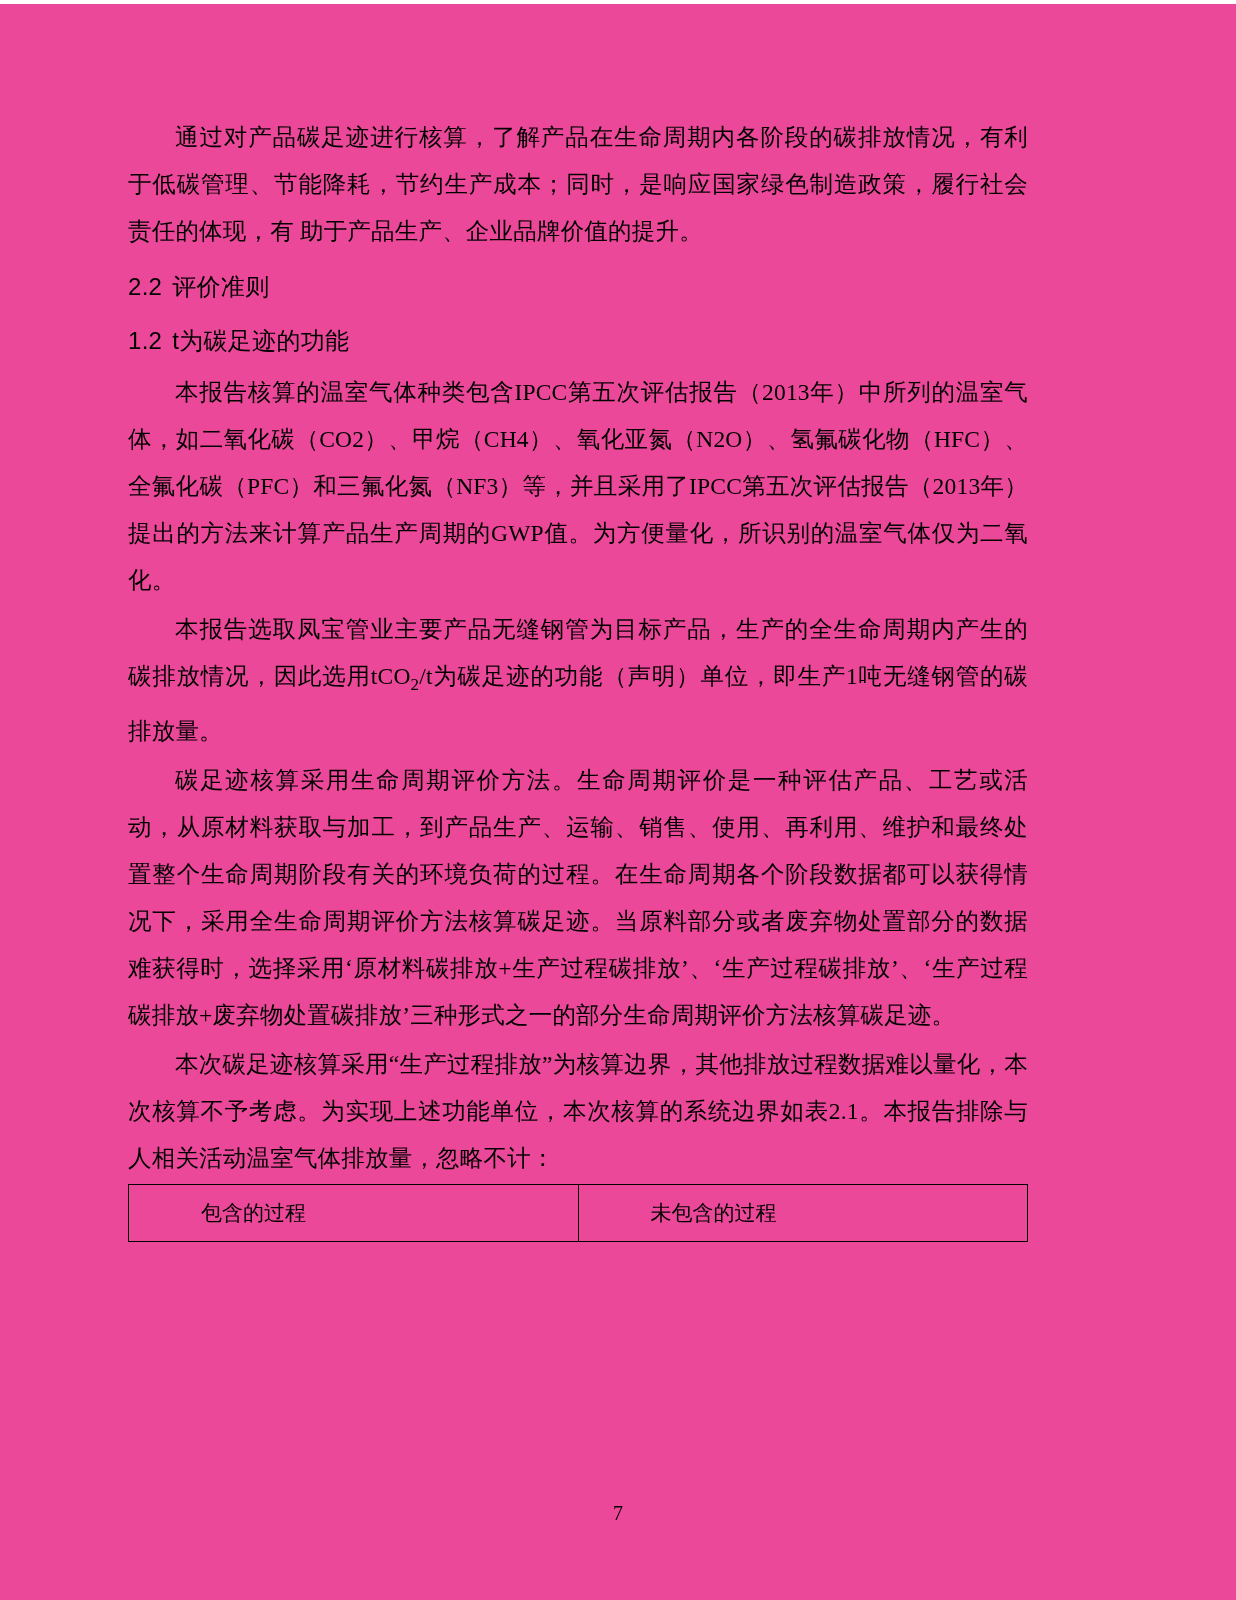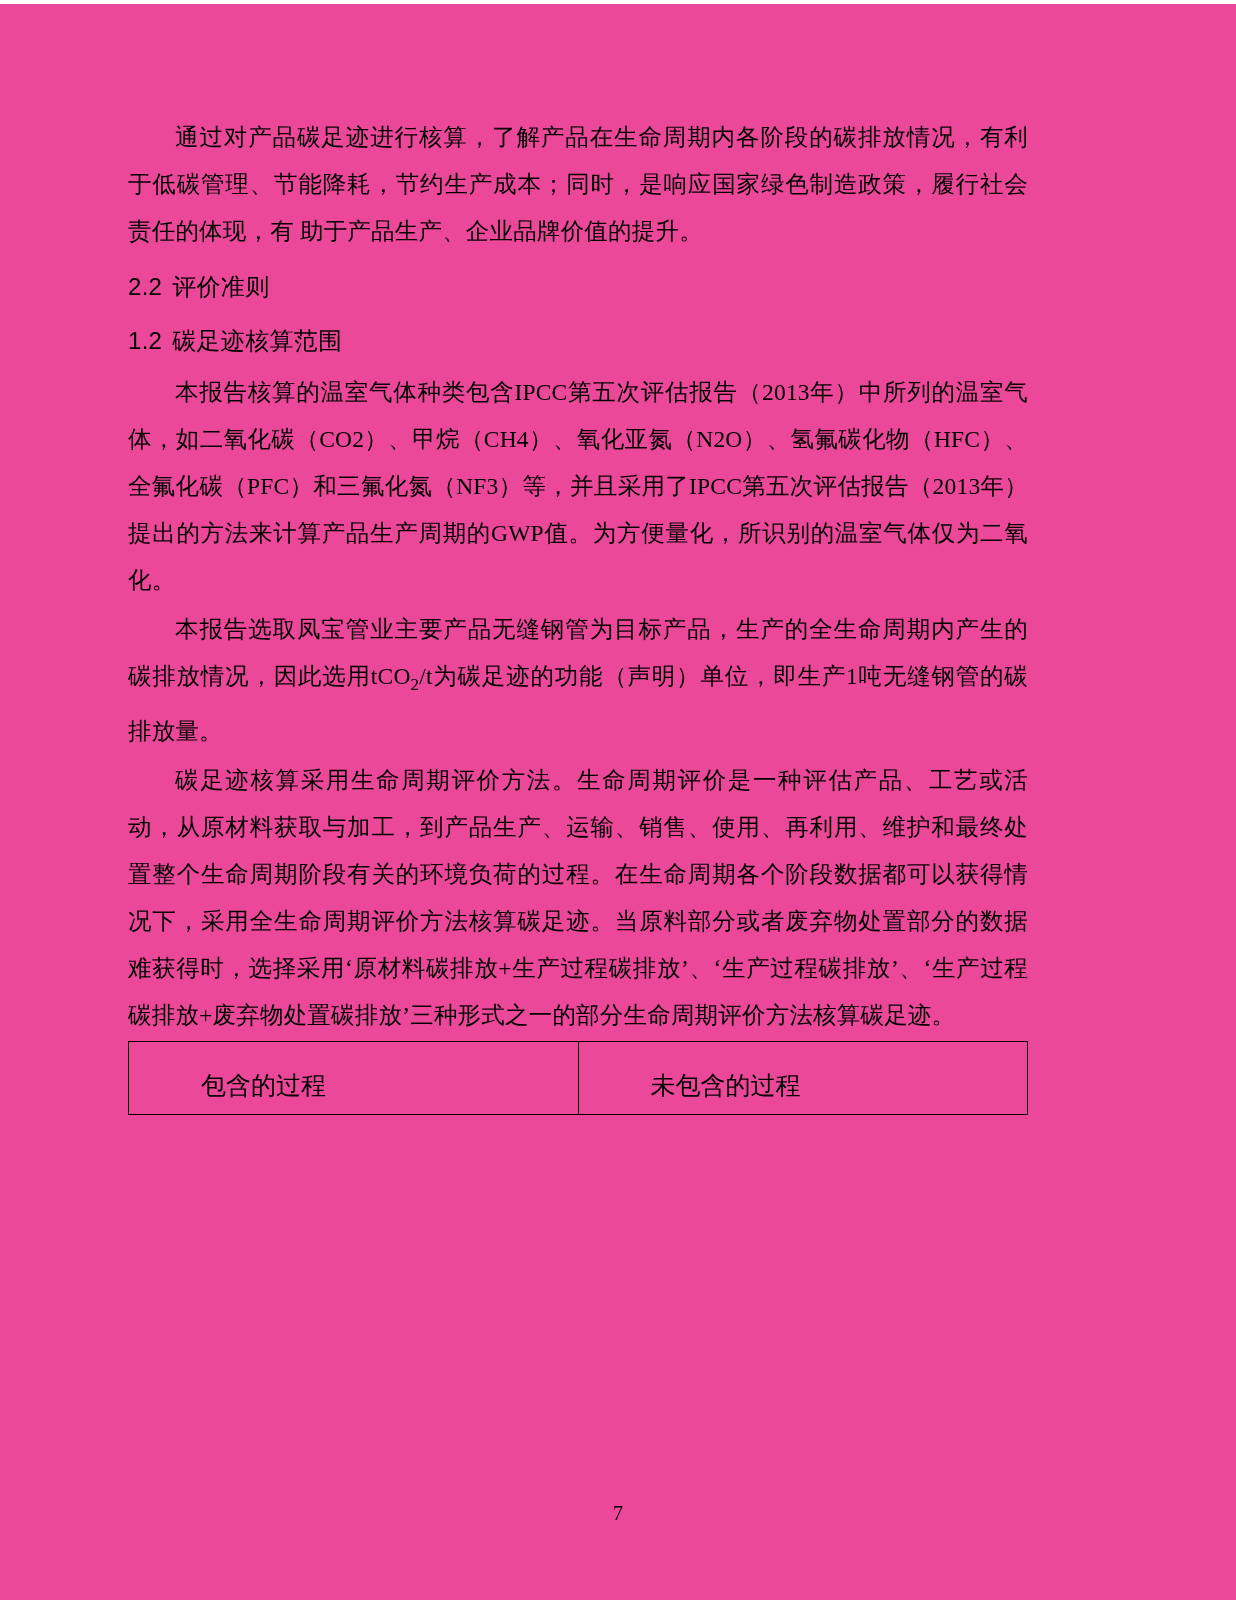--- a/index.html
+++ b/index.html
@@ -54,22 +54,22 @@
     margin: 0 6px;
   }
   table.tbl {
     border-collapse: collapse;
     width: 900px;
     table-layout: fixed;
   }
   table.tbl td {
     border: 1px solid #000000;
     height: 56px;
-    font-size: 25px;
-    padding: 16px 0 0 72px;
+    font-size: 21px;
+    padding: 0 0 0 72px;
     vertical-align: middle;
   }
   .pagenum {
     position: absolute;
     left: 0;
     right: 0;
     top: 1498px;
     text-align: center;
     font-size: 20px;
     font-family: "Liberation Serif", "DejaVu Serif", serif;
@@ -86,29 +86,30 @@
   <div class="content">
 
     <p class="body">通过对产品碳足迹进行核算，了解产品在生命周期内各阶段的碳排放情况，有利于低碳管理、节能降耗，节约生产成本；同时，是响应国家绿色制造政策，履行社会责任的体现，有 助于产品生产、企业品牌价值的提升。</p>
 
     <h2 class="heading">
       <span class="num">2.2</span><span>评价准则</span>
     </h2>
 
 
     <h2 class="heading">
-      <span class="num">1.2</span><span>碳足迹核算范围</span>
+      <span class="num">1.2</span><span>t为碳足迹的功能</span>
     </h2>
 
     <p class="body">本报告核算的温室气体种类包含IPCC第五次评估报告（2013年）中所列的温室气体，如二氧化碳（CO2）、甲烷（CH4）、氧化亚氮（N2O）、氢氟碳化物（HFC）、全氟化碳（PFC）和三氟化氮（NF3）等，并且采用了IPCC第五次评估报告（2013年）提出的方法来计算产品生产周期的GWP值。为方便量化，所识别的温室气体仅为二氧化。</p>
 
     <p class="body"><span>本报告选取凤宝管业主要产品无缝钢管为目标产品，生产的全生命周期内产生的碳排放情况，因此选用tCO</span><span class="sub">2</span><span>/t为碳足迹的功能（声明）单位，即生产1吨无缝钢管的碳排放量。</span></p>
 
     <p class="body">碳足迹核算采用生命周期评价方法。生命周期评价是一种评估产品、工艺或活动，从原材料获取与加工，到产品生产、运输、销售、使用、再利用、维护和最终处置整个生命周期阶段有关的环境负荷的过程。在生命周期各个阶段数据都可以获得情况下，采用全生命周期评价方法核算碳足迹。当原料部分或者废弃物处置部分的数据难获得时，选择采用‘原材料碳排放+生产过程碳排放’、‘生产过程碳排放’、‘生产过程碳排放+废弃物处置碳排放’三种形式之一的部分生命周期评价方法核算碳足迹。</p>
 
+    <p class="body">本次碳足迹核算采用“生产过程排放”为核算边界，其他排放过程数据难以量化，本次核算不予考虑。为实现上述功能单位，本次核算的系统边界如表2.1。本报告排除与人相关活动温室气体排放量，忽略不计：</p>
 
 
     <table class="tbl">
       <tbody>
         <tr>
           <td>包含的过程</td>
           <td>未包含的过程</td>
         </tr>
       </tbody>
     </table>

